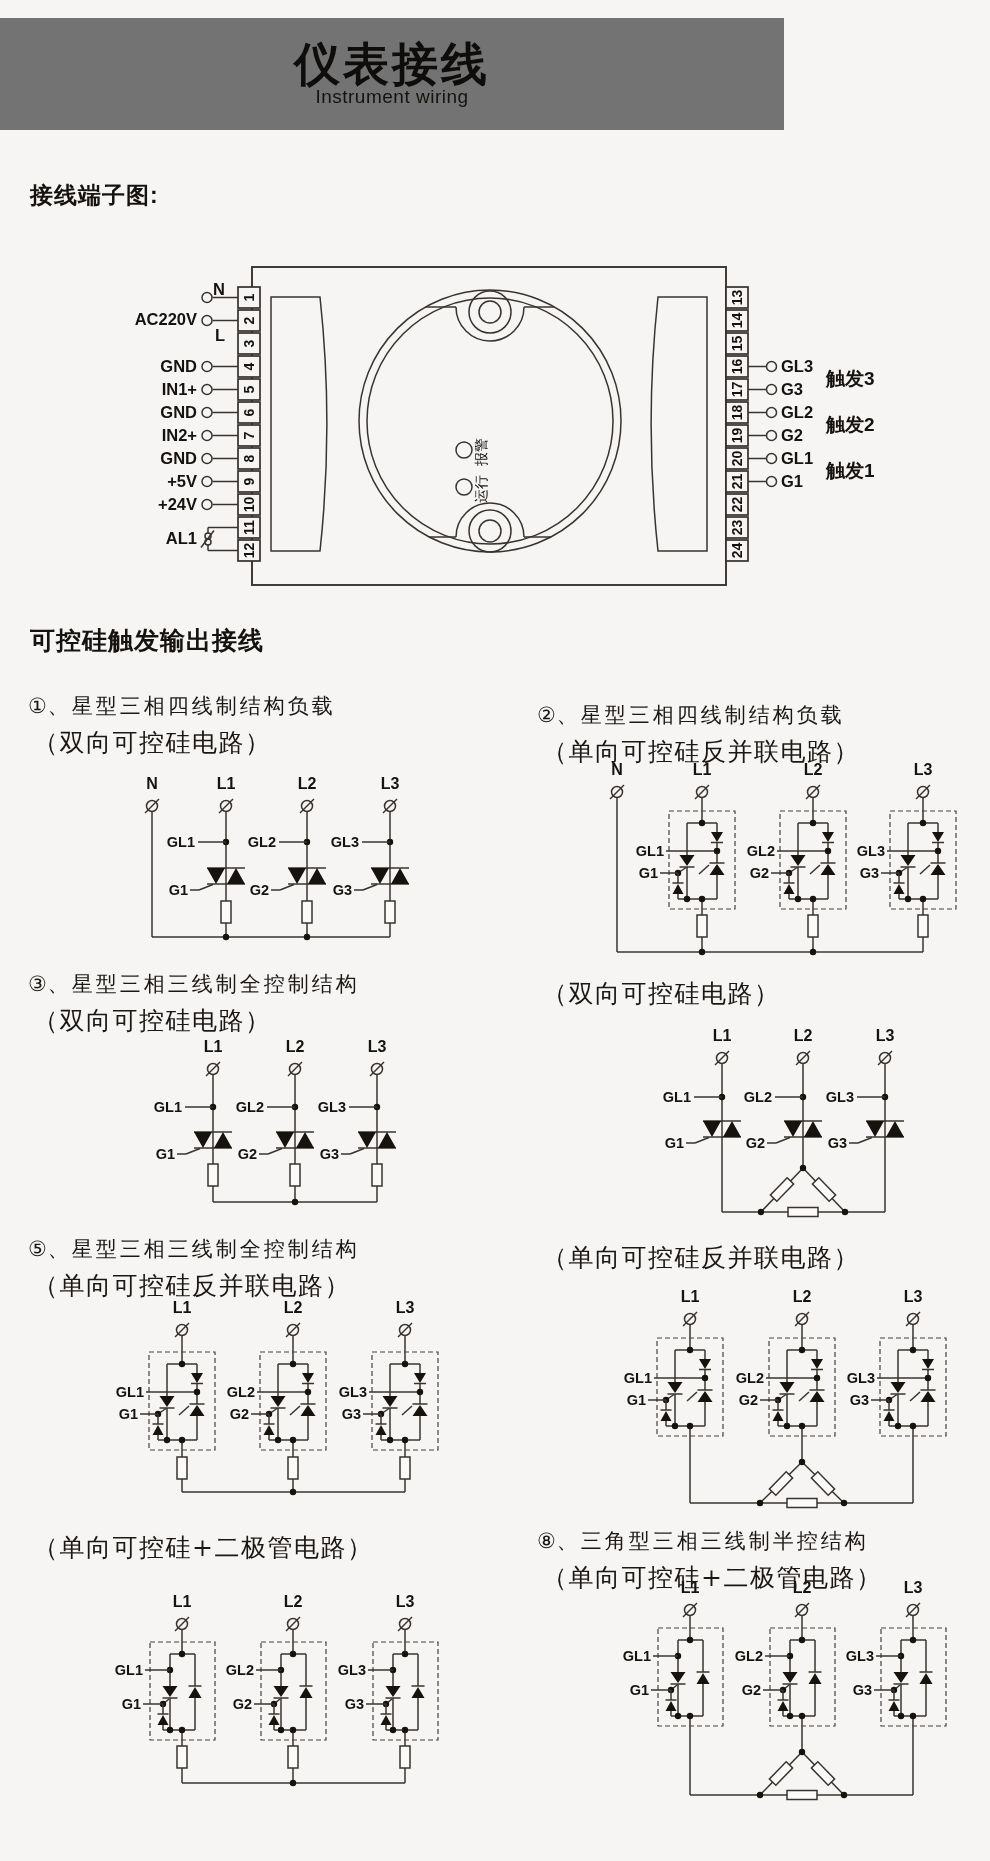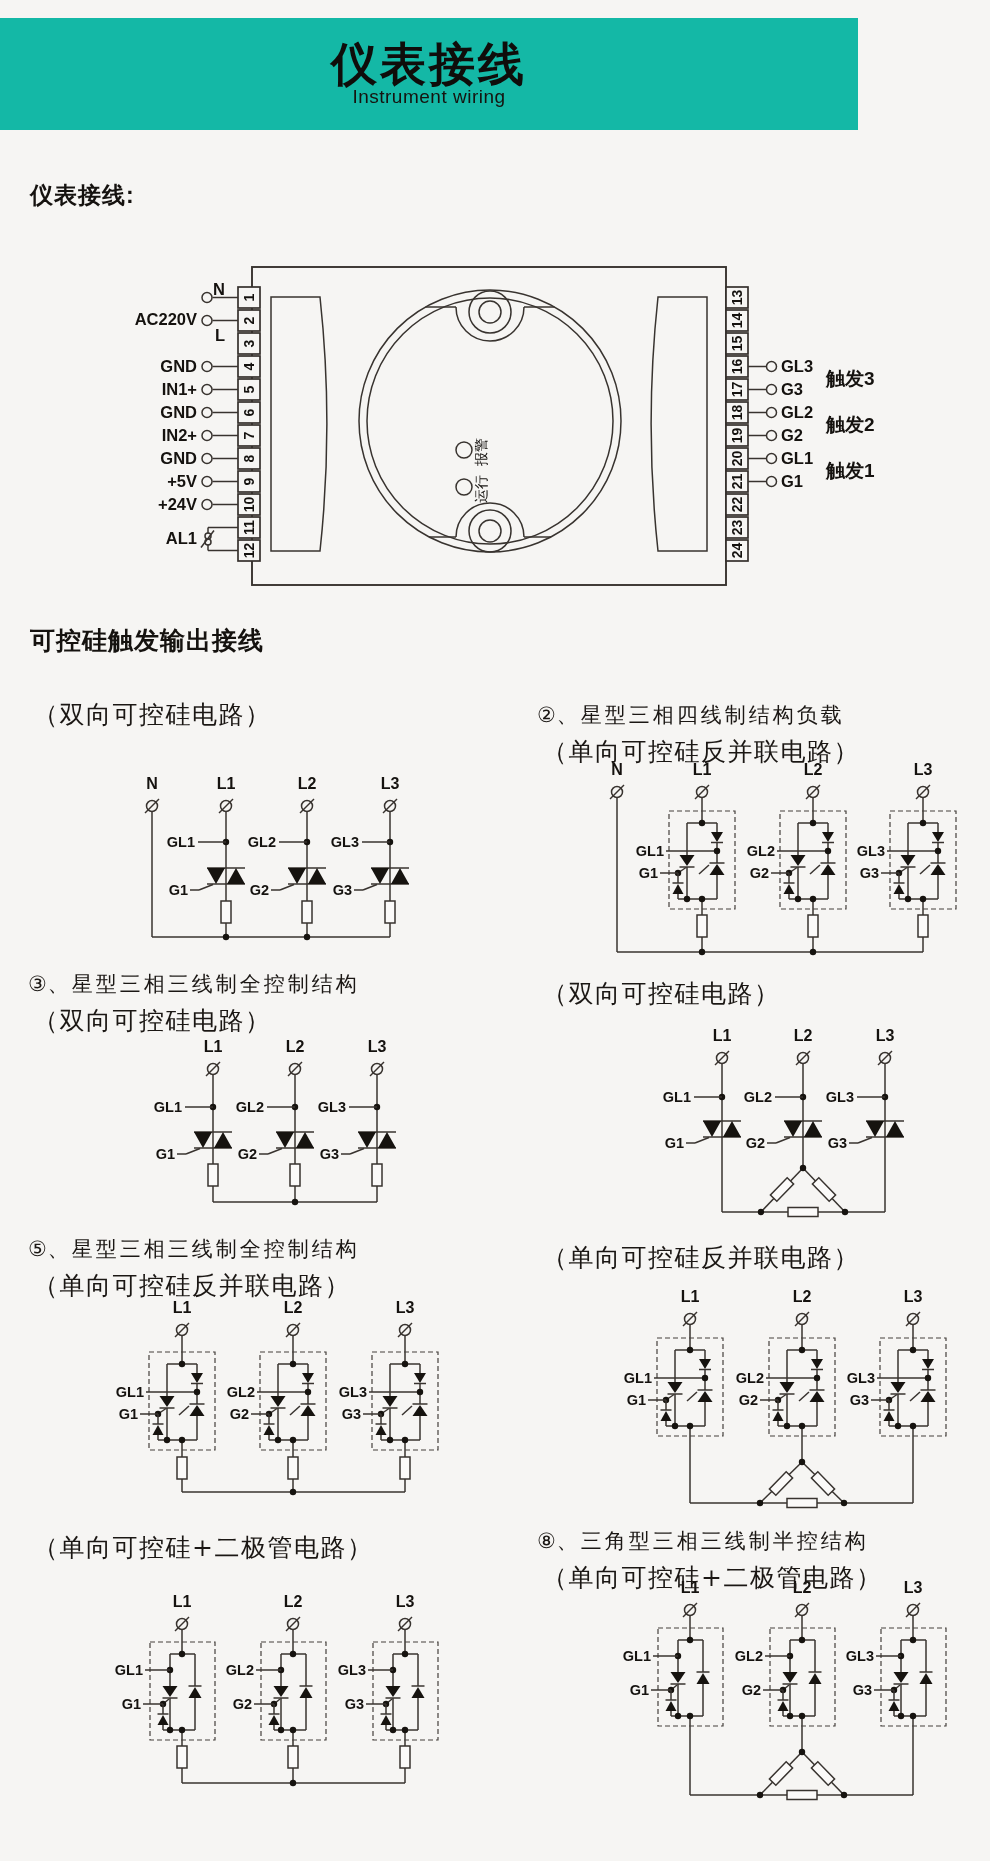--- a/index.html
+++ b/index.html
@@ -4,22 +4,22 @@
 <style>
   html,body{margin:0;padding:0;}
   body{
     width:990px;height:1861px;position:relative;
     background:#f6f5f3;
     font-family:"Liberation Sans", sans-serif;
     color:#15120f;
     overflow:hidden;
   }
   .header-band{
-    position:absolute;left:0;top:18px;width:858px;height:112px;
-    background:#14b8a6;text-align:center;
+    position:absolute;left:0;top:18px;width:784px;height:112px;
+    background:#737373;text-align:center;
   }
   .page-title{
     padding-top:22px;font-size:46px;font-weight:bold;letter-spacing:3px;color:#0f0d0b;
     line-height:1.05;
   }
   .page-subtitle{
     font-size:19px;margin-top:-2px;color:#16130f;letter-spacing:0.5px;text-align:center;
   }
   .sec-title-1{
     position:absolute;left:30px;top:180px;font-size:23px;font-weight:bold;letter-spacing:1px;
@@ -895,24 +895,25 @@
         <circle cx="760" cy="1795" r="3.2" class="dot"></circle>
         <circle cx="844" cy="1795" r="3.2" class="dot"></circle>
       </g>
     </g>
 </svg>
 
 <div class="header-band">
   <div class="page-title">仪表接线</div>
   <div class="page-subtitle">Instrument wiring</div>
 </div>
-<div class="sec-title-1">仪表接线:</div>
+<div class="sec-title-1">接线端子图:</div>
 <div class="sec-title-2">可控硅触发输出接线</div>
 
 <div class="circ-head" style="left:28px;top:692px">
+  <div class="l1"><span class="cnum">①、</span><span>星型三相四线制结构负载</span></div>
   <div class="l2">（双向可控硅电路）</div>
 </div>
 <div class="circ-head" style="left:537px;top:701px">
   <div class="l1"><span class="cnum">②、</span><span>星型三相四线制结构负载</span></div>
   <div class="l2">（单向可控硅反并联电路）</div>
 </div>
 <div class="circ-head" style="left:28px;top:970px">
   <div class="l1"><span class="cnum">③、</span><span>星型三相三线制全控制结构</span></div>
   <div class="l2">（双向可控硅电路）</div>
 </div>

